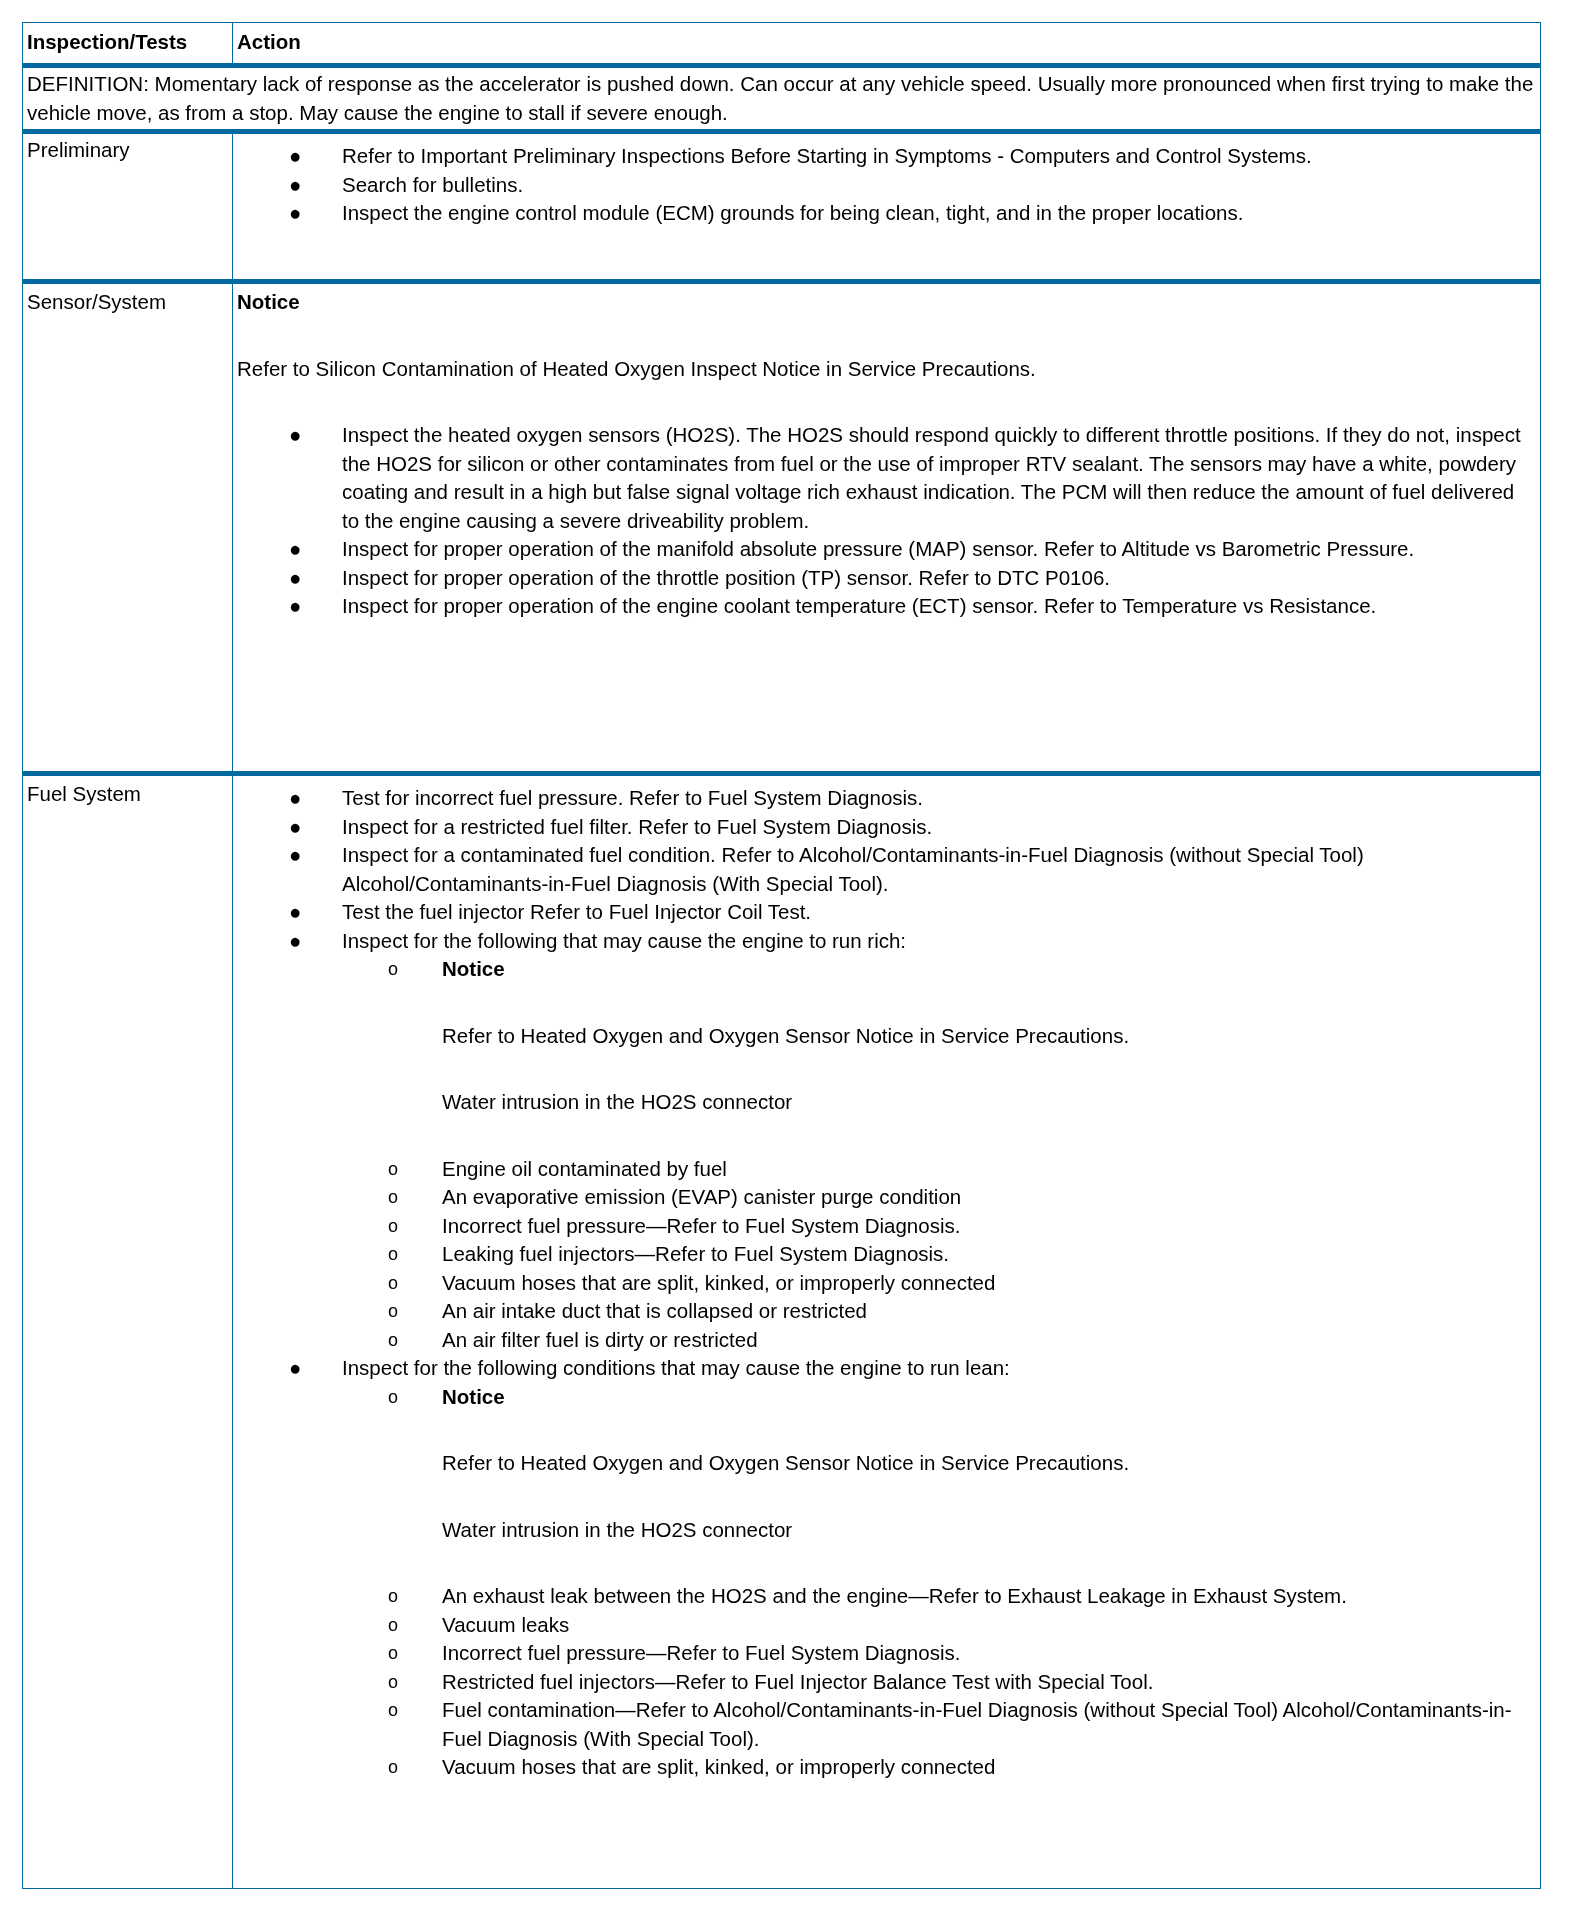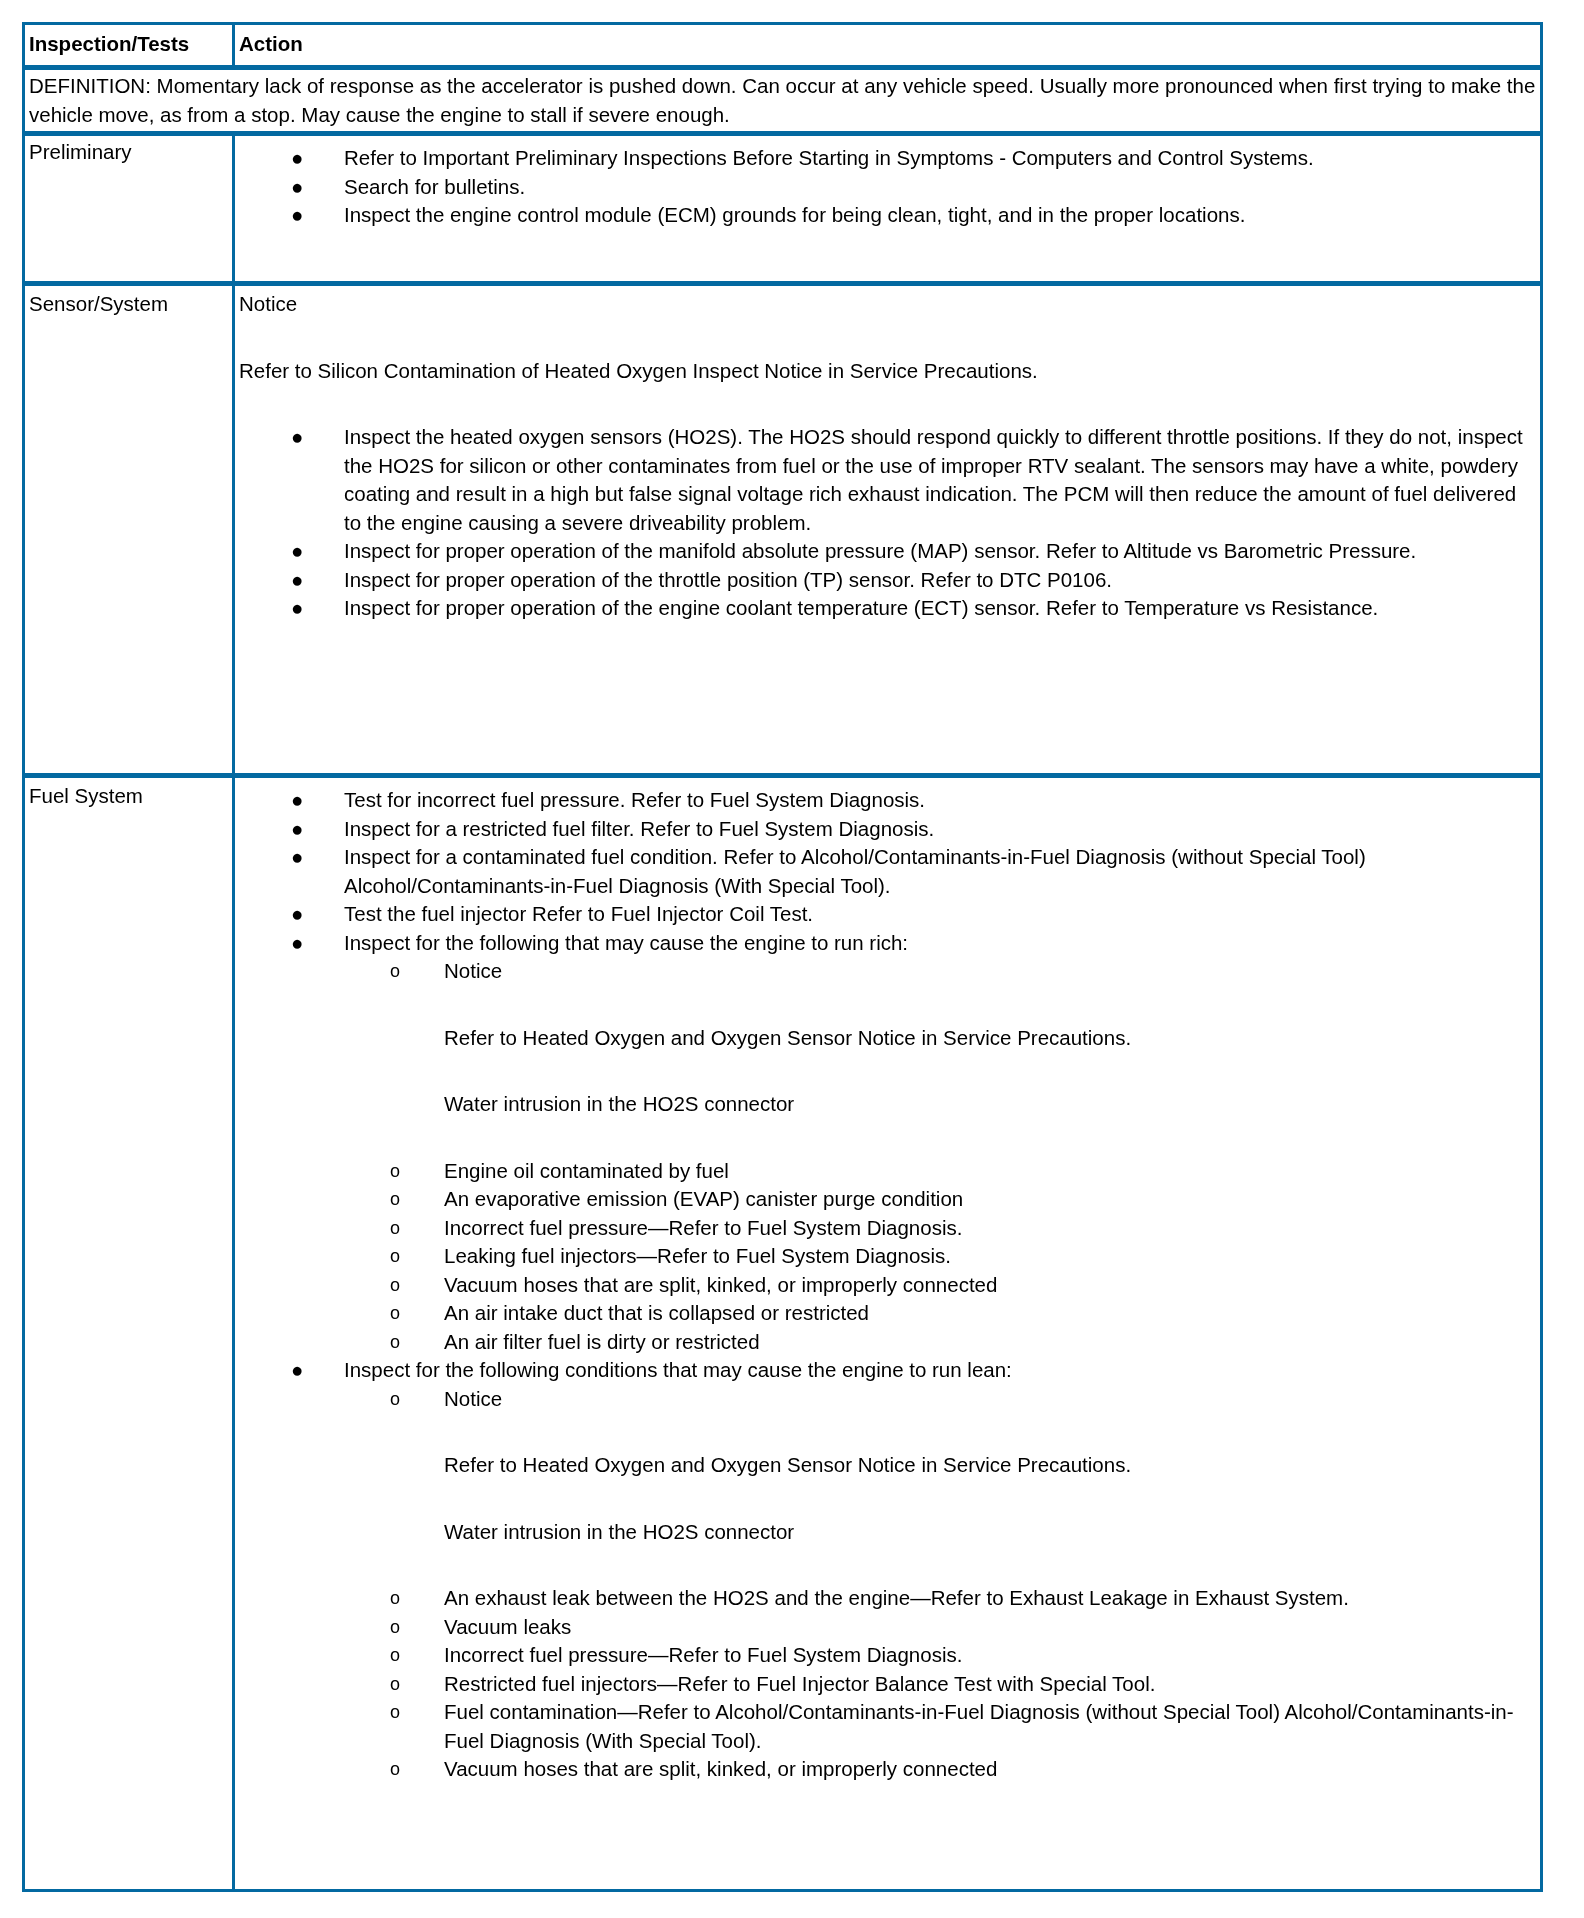--- a/index.html
+++ b/index.html
@@ -1,34 +1,34 @@
 <!DOCTYPE html>
 <html><head>
 <meta charset="utf-8">
 <style>
   html, body { margin: 0; padding: 0; background: #ffffff; }
   body { width: 1584px; height: 1918px; position: relative; font-family: "Liberation Sans", sans-serif; color: #000; }
   .page { position: absolute; left: 22px; top: 22px; width: 1518px; }
   table.diag { border-collapse: collapse; width: 1518px; table-layout: fixed; font-size: 20.5px; line-height: 28.5px; }
-  table.diag td, table.diag th { border: 3px solid #0369a1; vertical-align: top; padding: 0 4px; }
+  table.diag td, table.diag th { border: 1px solid #0369a1; vertical-align: top; padding: 0 4px; }
   table.diag col.c1 { width: 210px; }
   table.diag col.c2 { width: 1308px; }
   th { font-weight: bold; text-align: left; height: 38px; line-height: 34px; padding-top: 2px !important; }
   th.action-head { text-align: left; }
   tr.sep td { border-top-width: 5px; }
   td.label { padding-top: 2px !important; }
   td.def { padding-top: 2px !important; padding-bottom: 2px !important; }
   td.body { padding: 4px 6px 0 4px !important; }
   ul.b1 { list-style: none; margin: 0; padding: 0; }
   ul.b1 > li { position: relative; padding-left: 105px; }
   ul.b1 > li > .bul { position: absolute; left: 52px; top: 0; }
   ul.b2 { list-style: none; margin: 0; padding: 0; }
   ul.b2 > li { position: relative; padding-left: 0; margin-left: 0; }
   ul.b2 > li > .circ { position: absolute; left: -54px; top: 0; font-size: 18px; }
-  .bold { font-weight: normal; }
+  .bold { font-weight: bold; }
 </style>
 </head>
 <body>
 
 <div class="page">
 <table class="diag">
   <colgroup>
         <col class="c1">
         <col class="c2">
       </colgroup>

